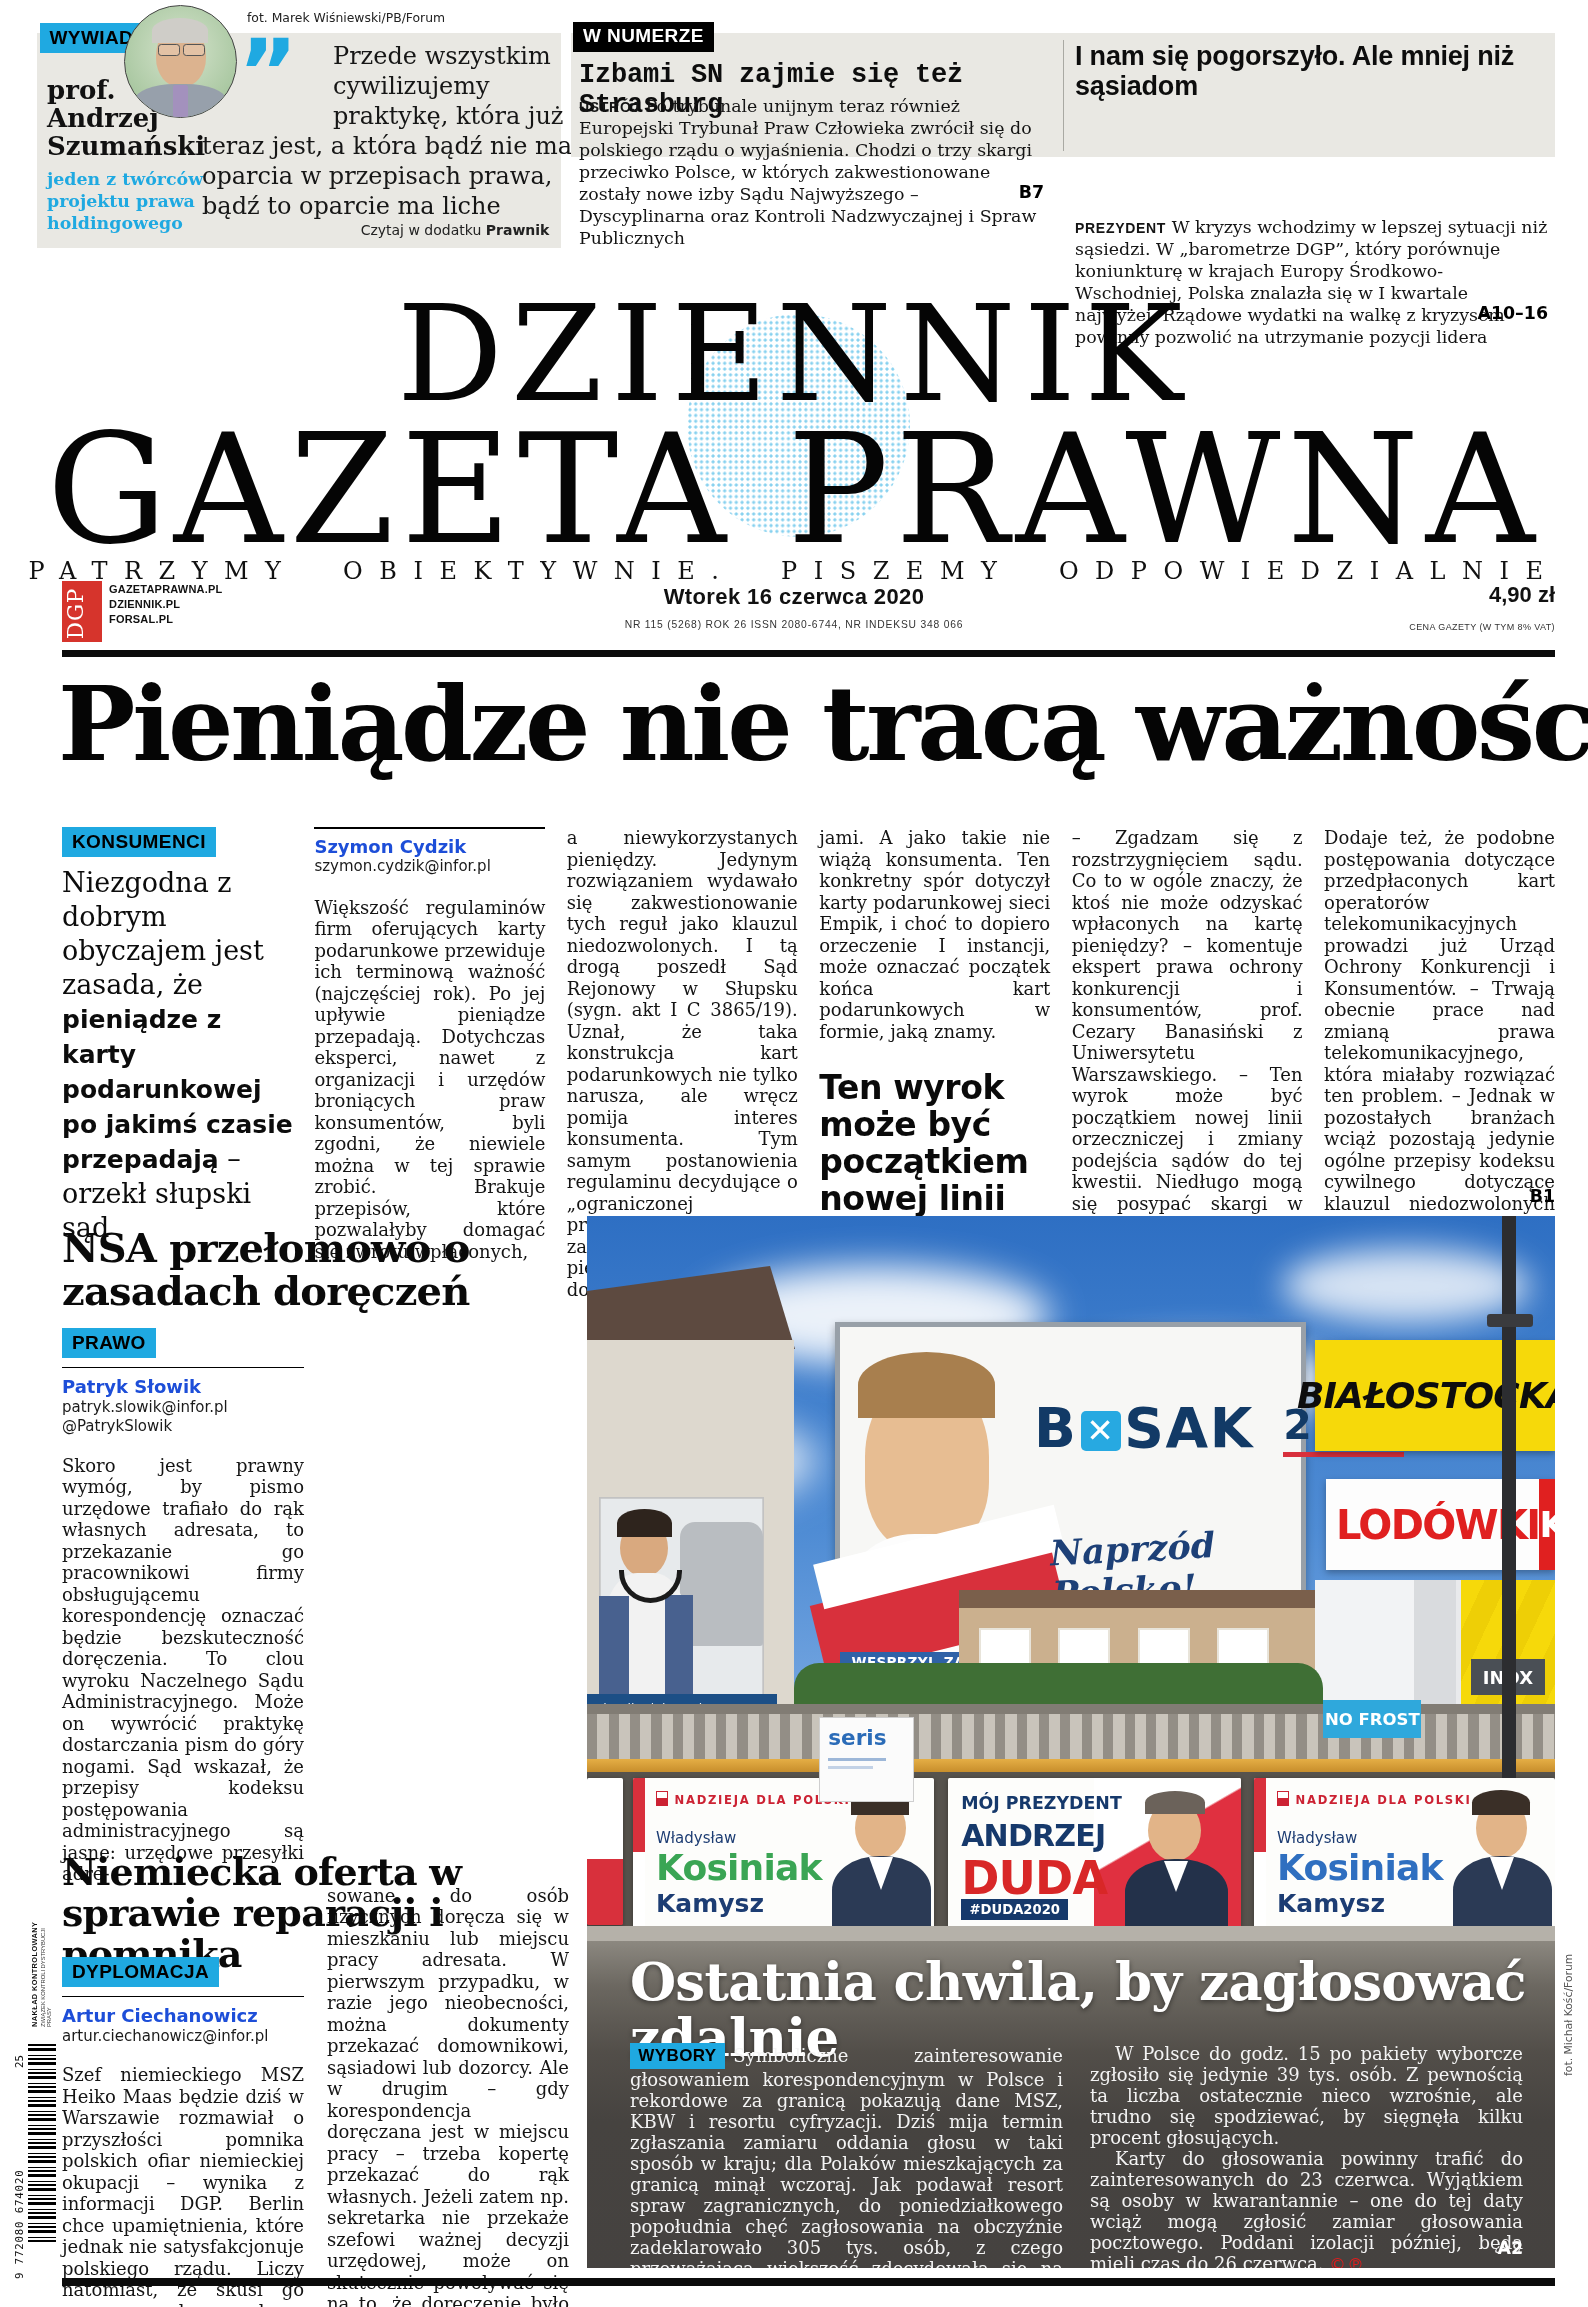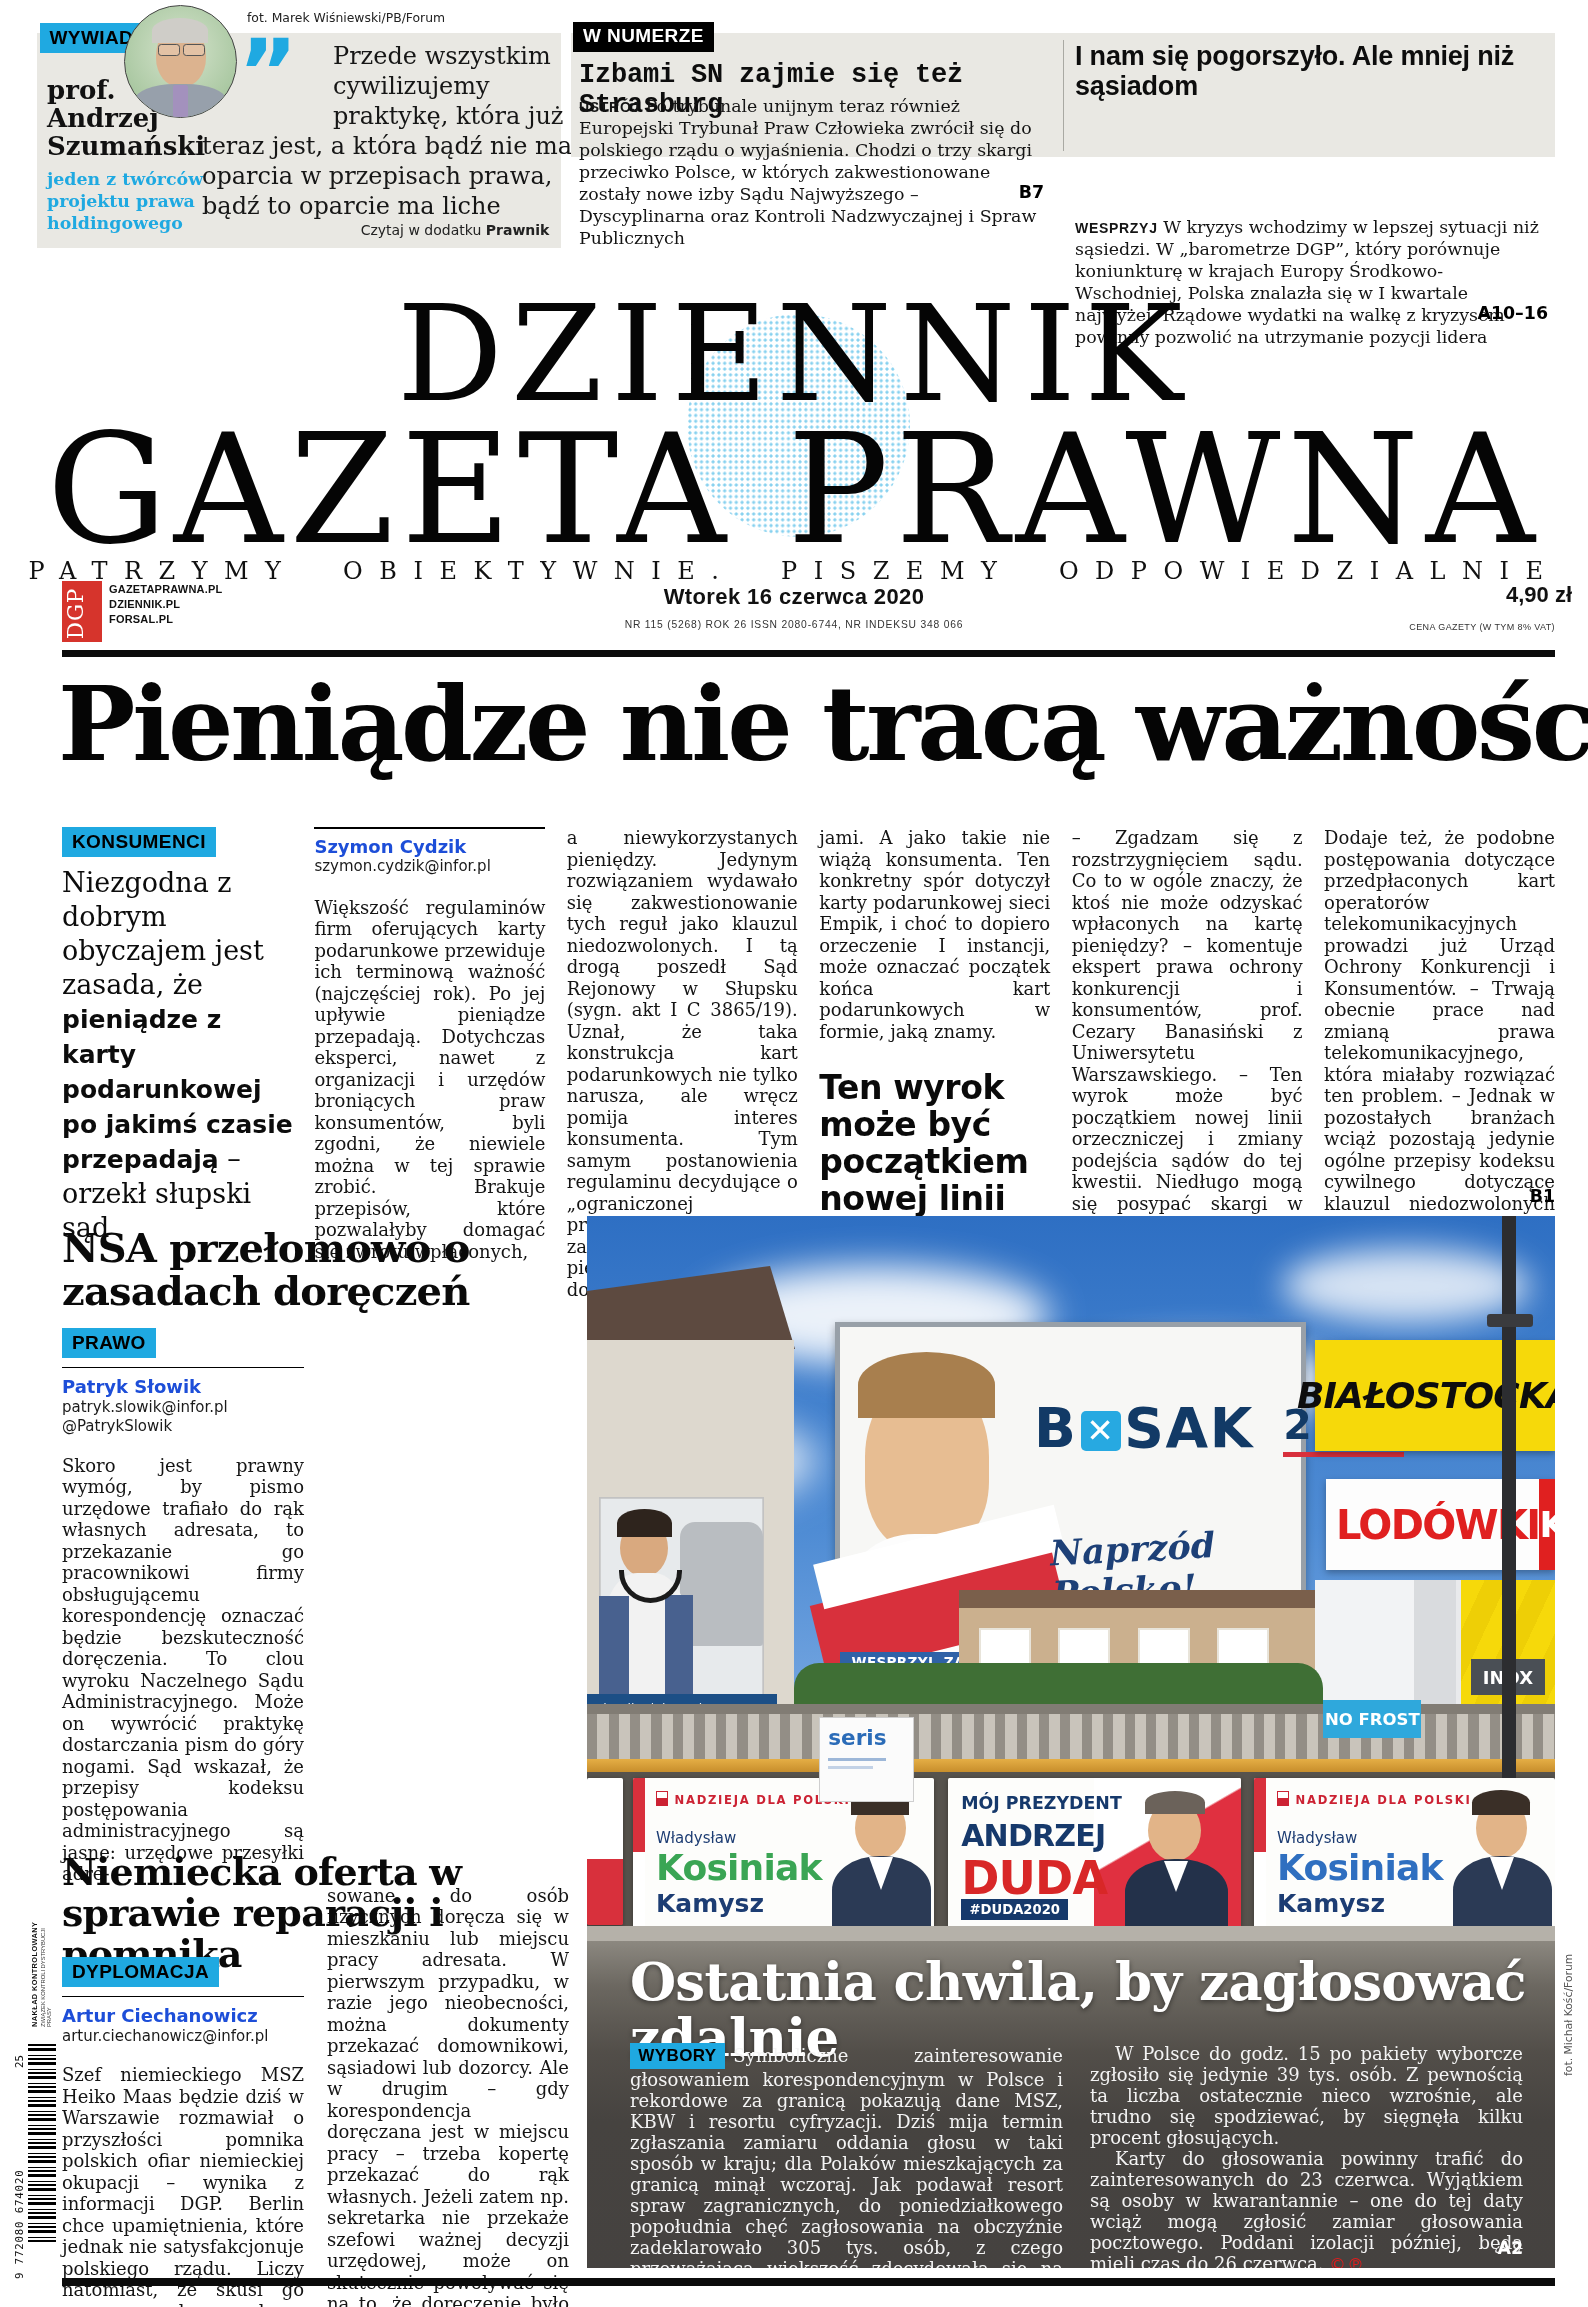--- a/index.html
+++ b/index.html
@@ -89,41 +89,41 @@
   </div>
   <span class="label-black abs" style="left:573px;top:21.5px;">W NUMERZE</span>
   <div class="abs tb-head" style="left:579px;top:60px;width:463px;font-family:Liberation Mono, monospace;">Izbami SN zajmie się też Strasburg</div>
   <div class="abs tb-body col" style="left:579px;top:96px;width:465px;height:139px;">
     <span class="kicker">USTRÓJ</span>
     <span>Po trybunale unijnym teraz również Europejski Trybunał Praw Człowieka zwrócił się do polskiego rządu o wyjaśnienia. Chodzi o trzy skargi przeciwko Polsce, w których zakwestionowane zostały nowe izby Sądu Najwyższego – Dyscyplinarna oraz Kontroli Nadzwyczajnej i Spraw Publicznych</span>
     <span class="pageref abs" style="right:0;bottom:33px;">B7</span>
   </div>
   <div class="abs tb-head" style="left:1075px;top:41px;width:471px;">I nam się pogorszyło. Ale mniej niż sąsiadom</div>
   <div class="abs tb-body col" style="left:1075px;top:78px;width:473px;height:157px;">
-    <span class="kicker">WESPRZYJ</span>
+    <span class="kicker">PREZYDENT</span>
     <span>W kryzys wchodzimy w lepszej sytuacji niż sąsiedzi. W „barometrze DGP”, który porównuje koniunkturę w krajach Europy Środkowo-Wschodniej, Polska znalazła się w I kwartale najwyżej. Rządowe wydatki na walkę z kryzysem powinny pozwolić na utrzymanie pozycji lidera</span>
     <span class="pageref abs" style="right:0;bottom:51px;">A10–16</span>
   </div>
 
   <div class="abs globe" style="left:687px;top:314px;width:223px;height:223px;z-index:1;"></div>
   <div class="abs mast-line" style="left:0;top:288px;font-size:132px;letter-spacing:8.3px;z-index:2;">DZIENNIK</div>
   <div class="abs tagline" style="left:0;top:559px;">PATRZYMY OBIEKTYWNIE. PISZEMY ODPOWIEDZIALNIE</div>
   <div class="abs mast-line" style="left:0;top:415px;font-size:151px;letter-spacing:6.6px;z-index:2;">GAZETA PRAWNA</div>
 
   <div class="abs" style="left:62px;top:581px;width:40px;height:61px;background:#d6342c;">
     <span class="abs" style="left:-11.6px;top:20px;transform:rotate(-90deg);font:21.5px 'DejaVu Serif',serif;color:#fff;letter-spacing:0.8px;">DGP</span>
   </div>
   <div class="abs" style="left:109px;top:582px;font:bold 11px/15px 'Liberation Sans',sans-serif;letter-spacing:0.2px;">
     <div>GAZETAPRAWNA.PL</div>
     <div>DZIENNIK.PL</div>
     <div>FORSAL.PL</div>
   </div>
   <div class="abs" style="left:0;top:584px;width:1588px;text-align:center;font:bold 22px 'Liberation Sans',sans-serif;letter-spacing:0.4px;">Wtorek 16 czerwca 2020</div>
   <div class="abs" style="left:0;top:619px;width:1588px;text-align:center;font:10.3px 'Liberation Sans',sans-serif;letter-spacing:0.8px;color:#333;">NR 115 (5268) ROK 26 ISSN 2080-6744, NR INDEKSU 348 066</div>
-  <div class="abs" style="right:16px;top:582px;font:bold 22px 'Liberation Sans',sans-serif;">4,90 zł</div>
+  <div class="abs" style="right:33px;top:582px;font:bold 22px 'Liberation Sans',sans-serif;">4,90 zł</div>
   <div class="abs" style="right:33px;top:622px;text-align:right;font:9px 'Liberation Sans',sans-serif;color:#333;letter-spacing:0.4px;">CENA GAZETY (W TYM 8% VAT)</div>
   <div class="abs rule" style="left:62px;top:650px;width:1493px;height:7.4px;"></div>
 
   <h1 class="abs" style="left:58px;top:672px;width:1497px;font:bold 103px/1 'DejaVu Serif',serif;letter-spacing:-3.3px;white-space:nowrap;color:#050505;">Pieniądze nie tracą ważności</h1>
 
   <div class="abs" style="left:62px;top:827px;width:1493px;height:379px;display:flex;gap:21.5px;">
     <div class="col" style="flex:1;">
       <span class="label-cyan">KONSUMENCI</span>
       <div class="standfirst" style="margin-top:8.3px;">
         <span>Niezgodna z dobrym obyczajem jest zasada, że </span><b>pieniądze z karty podarunkowej po jakimś czasie przepadają</b><span> – orzekł słupski sąd</span>

